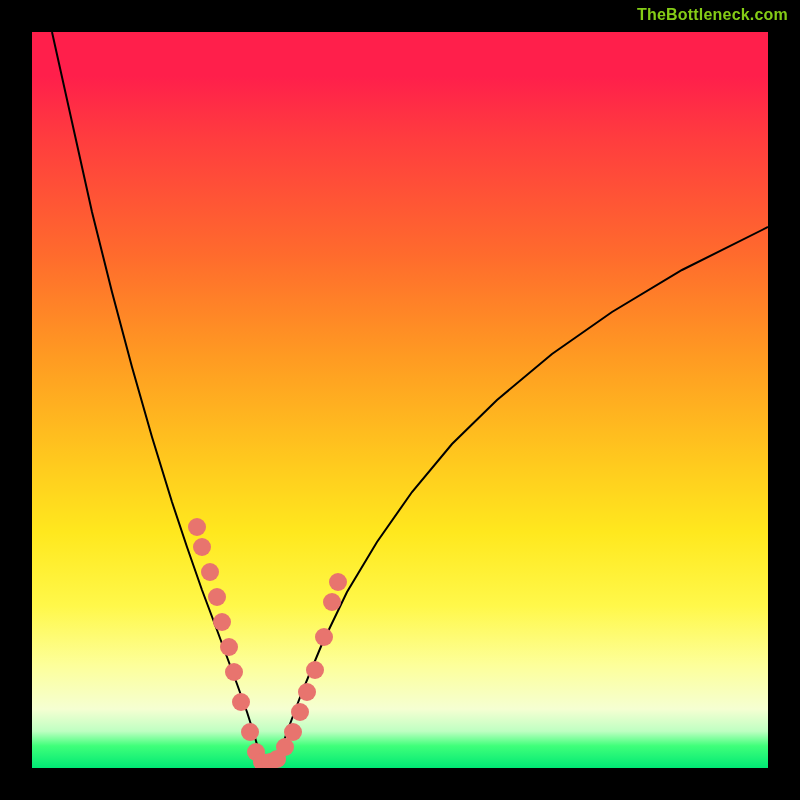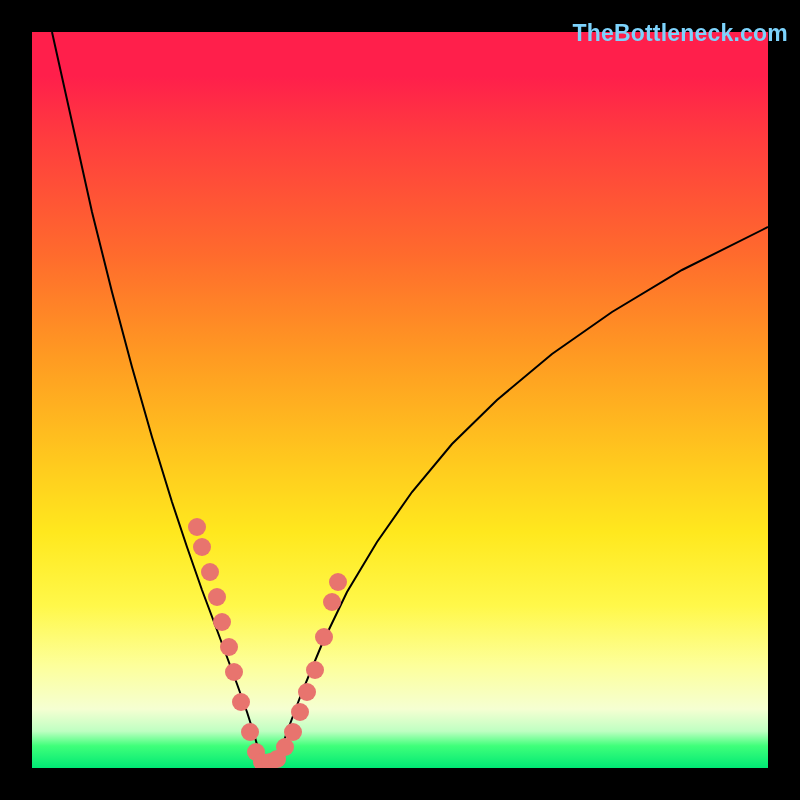--- a/index.html
+++ b/index.html
@@ -12,24 +12,24 @@
     font-family: Arial, Helvetica, sans-serif;
   }
   .frame {
     position: relative;
     width: 800px;
     height: 800px;
     background: #000;
   }
   .watermark {
     position: absolute;
-    top: 20px;
+    top: 6px;
     right: 12px;
-    color: #7dd3fc;
-    font-size: 23px;
+    color: #84cc16;
+    font-size: 16px;
     font-weight: 600;
     letter-spacing: 0.2px;
     z-index: 20;
   }
   .plot {
     position: absolute;
     left: 32px;
     top: 32px;
     width: 736px;
     height: 736px;

